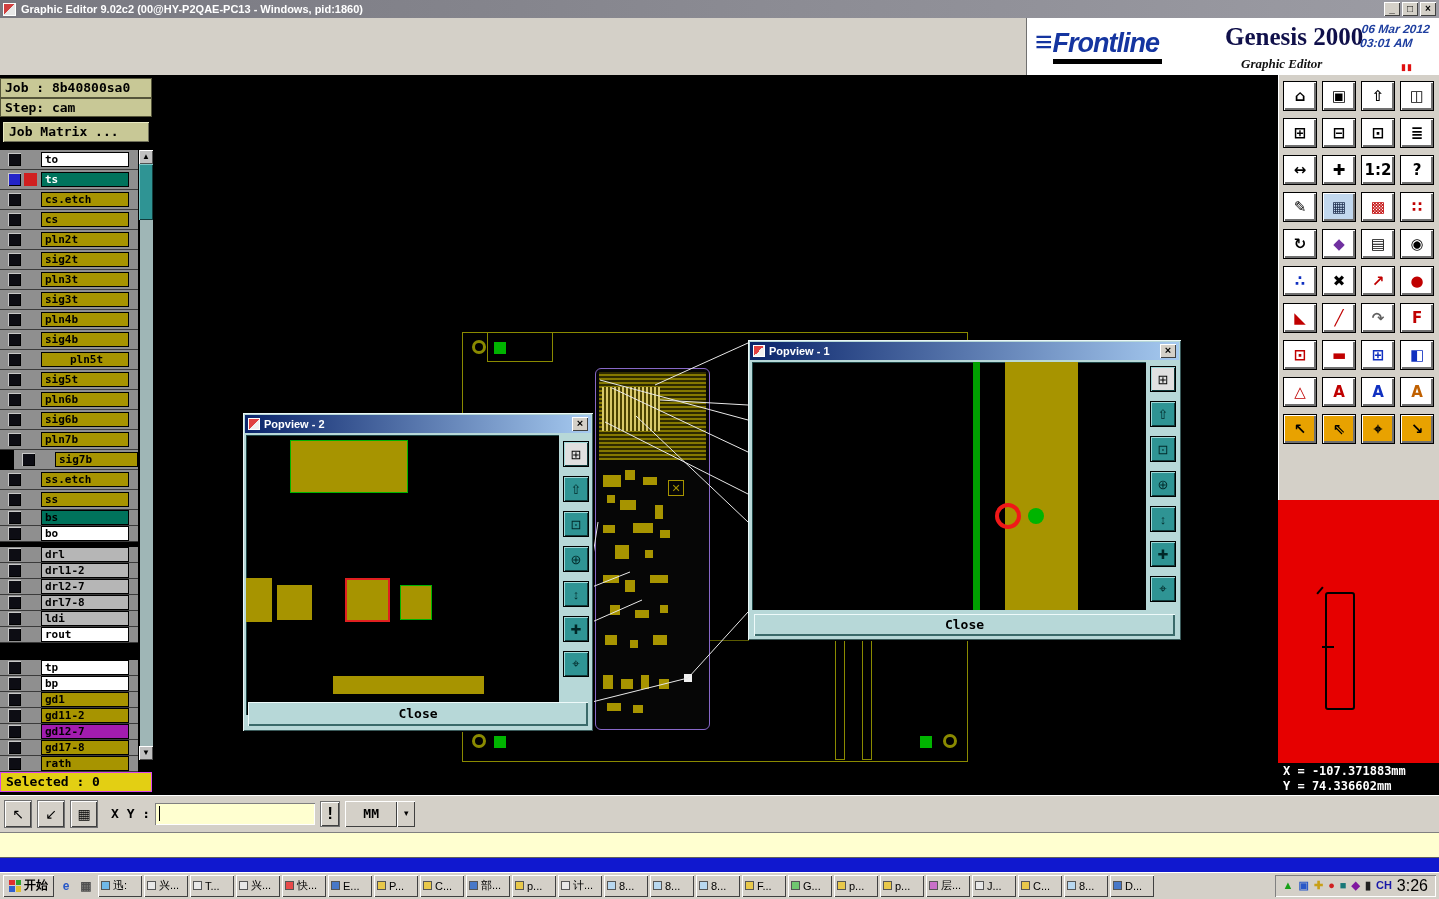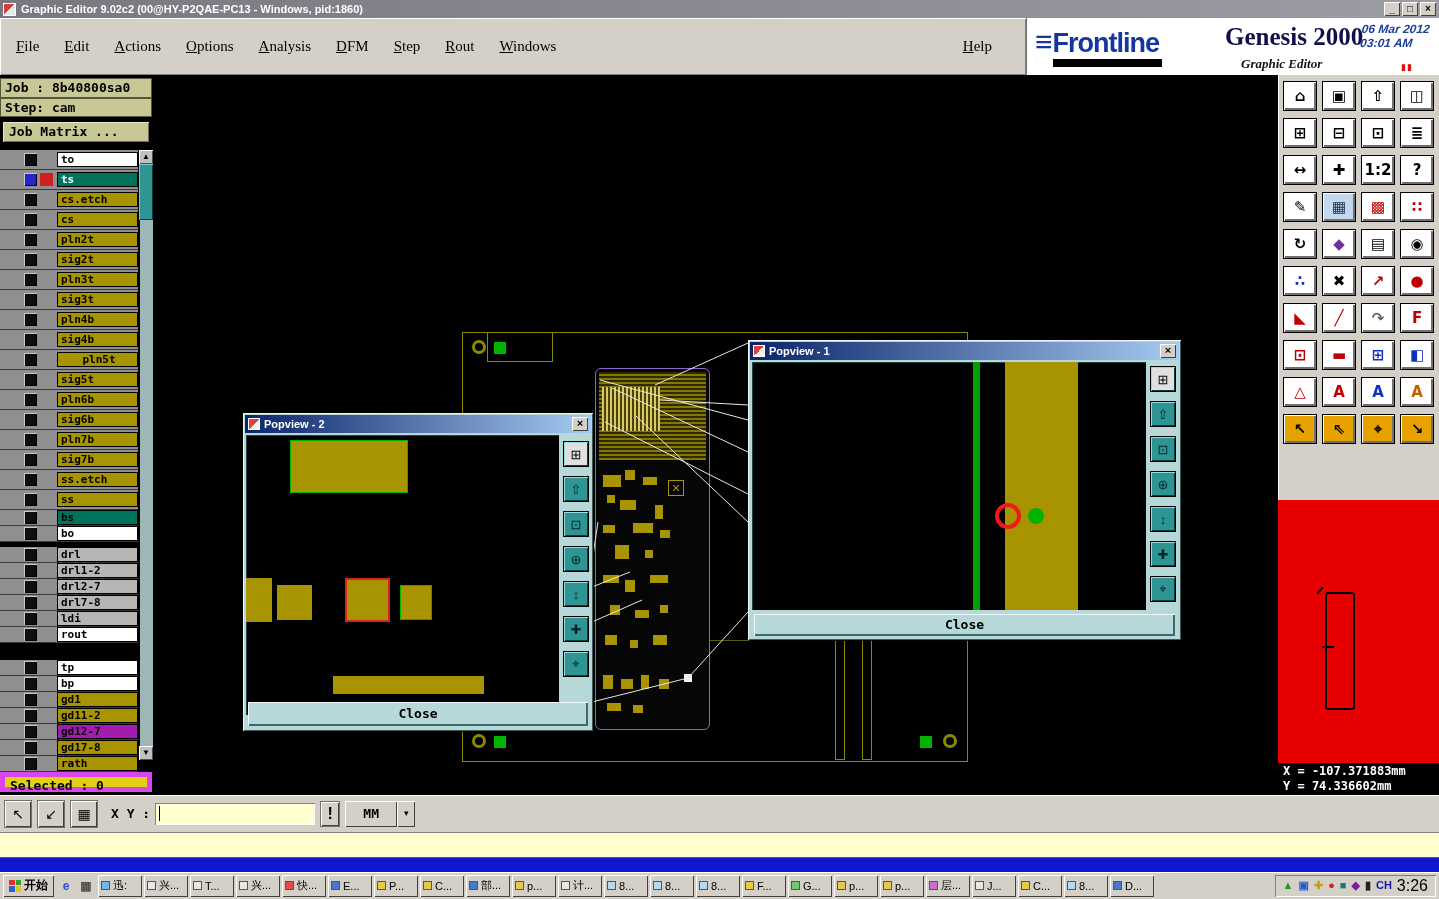--- a/index.html
+++ b/index.html
@@ -22,53 +22,53 @@
   .menurow { position:absolute; left:0; top:18px; width:1439px; height:57px; }
   .menubar { position:absolute; left:0; top:0; width:1026px; height:57px; background:#d4d0c8;
     box-shadow: inset 1px 1px 0 #fff, inset -1px -1px 0 #808080; display:flex; align-items:center; padding:0 16px; }
   .menu-items { display:flex; gap:25px; }
   .menu-item { font-family:"Liberation Serif",serif; font-size:15px; color:#000; white-space:nowrap; }
   .menu-item::first-letter { text-decoration:underline; }
   .menu-help { margin-left:auto; margin-right:18px; }
   .brand { position:absolute; left:1026px; top:0; width:413px; height:57px; background:#ffffff; border-left:1px solid #707070; }
   .fl-logo { position:absolute; left:8px; top:10px; display:flex; align-items:baseline; }
   .fl-bars { color:#1535a0; font-size:30px; font-weight:bold; line-height:24px; }
-  .fl-text { font-size:27px; font-weight:bold; color:#1535a0; letter-spacing:-1px;
-    border-bottom:8px solid #000000; padding-right:3px; }
+  .fl-text { font-size:27px; font-weight:bold; font-style:italic; color:#1535a0; letter-spacing:-1px;
+    border-bottom:5px solid #000000; padding-right:3px; }
   .gen-title { position:absolute; left:198px; top:5px; font-family:"Liberation Serif",serif; font-size:25px;
     font-weight:bold; color:#10104a; white-space:nowrap; }
   .gen-sub { position:absolute; left:214px; top:38px; font-family:"Liberation Serif",serif; font-style:italic;
     font-size:13px; font-weight:bold; color:#111; }
   .date-block { position:absolute; right:10px; top:4px; color:#2040a0; font-size:12px; font-weight:bold;
     font-style:italic; line-height:14px; transform:skewX(-6deg); text-align:left; }
   .rec { position:absolute; right:26px; bottom:3px; color:#e01010; font-size:9px; letter-spacing:1px; }
 
   
   .leftpanel { position:absolute; left:0; top:75px; width:155px; height:720px; background:#000; }
   .job-line { position:absolute; left:0; width:152px; background:#c8c896; border:1px solid #55553a;
     font:bold 13px "DejaVu Sans Mono",monospace; padding-left:4px; }
   .jl1 { top:3px; height:20px; line-height:18px; }
   .jl2 { top:23px; height:19px; line-height:17px; }
   .job-matrix { position:absolute; left:2px; top:46px; width:148px; height:22px; background:#c8c896;
     border:1px solid #000; box-shadow: inset 1px 1px 0 #e8e8c0, inset -1px -1px 0 #70705a;
     font:bold 13px "DejaVu Sans Mono",monospace; line-height:20px; padding-left:6px; }
   .layerlist { position:absolute; left:0; top:75px; width:138px; }
-  .layer-row { display:flex; align-items:center; background:#8f8f8f; border-bottom:1px solid #3a3a3a; padding-left:24px; }
+  .layer-row { display:flex; align-items:center; background:#8f8f8f; border-bottom:1px solid #3a3a3a; padding-left:8px; }
   .ind { width:13px; height:13px; flex:none; box-shadow: inset 1px 1px 0 #c8c8c8, inset -1px -1px 0 #000; margin-right:3px; }
   .ind2 { width:13px; height:13px; flex:none; margin-right:4px; background:transparent; }
   .lname { width:88px; height:15px; border:1px solid #000; font:bold 11px "DejaVu Sans Mono",monospace;
     line-height:13px; padding-left:3px; overflow:hidden; }
   .vscroll { position:absolute; left:139px; top:75px; width:14px; height:610px; background:#9fb6b6;
     box-shadow: inset 1px 0 0 #000; display:flex; flex-direction:column; }
   .sb-arrow { height:14px; background:#c0c0c0; font-size:8px; text-align:center; line-height:14px;
     box-shadow: inset 1px 1px 0 #fff, inset -1px -1px 0 #505050; color:#000; }
   .sb-thumb { height:56px; background:#2f9494; box-shadow: inset 1px 1px 0 #7fc7c7, inset -1px -1px 0 #123c3c; }
   .sb-arrow.down { margin-top:auto; }
   .selectedbar { position:absolute; left:0; top:697px; width:152px; height:20px; background:#e3cf13;
-    border:5px solid #d946ef; font:bold 13px "DejaVu Sans Mono",monospace; line-height:18px; padding-left:5px; }
+    border:1px solid #d946ef; font:bold 13px "DejaVu Sans Mono",monospace; line-height:18px; padding-left:5px; }
 
   
   .canvas { position:absolute; left:155px; top:75px; width:1123px; height:720px; background:#000; overflow:hidden; }
   .ring { position:absolute; width:14px; height:14px; border:3px solid #8a8a00; border-radius:50%; }
   .gsq { position:absolute; width:12px; height:12px; background:#00b400; }
   .pc { position:absolute; background:#a79400; }
 
   
   .popview { position:absolute; background:#b7d8d8; padding:2px;
     box-shadow: 1px 1px 0 #000, inset 1px 1px 0 #eaf6f6, inset -1px -1px 0 #3a5a5a; }
@@ -157,35 +157,20 @@
     <span class="app-icon"></span>
     <span class="title-text">Graphic Editor 9.02c2 (00@HY-P2QAE-PC13 - Windows, pid:1860)</span>
     <span class="tb-btns">
       <span class="tb-btn raised">_</span>
       <span class="tb-btn raised">□</span>
       <span class="tb-btn raised">×</span>
     </span>
   </div>
 
   <div class="menurow">
-    <div class="menubar">
-      <div class="menu-items">
-
-      <span class="menu-item">File</span>
-          <span class="menu-item">Edit</span>
-          <span class="menu-item">Actions</span>
-          <span class="menu-item">Options</span>
-          <span class="menu-item">Analysis</span>
-          <span class="menu-item">DFM</span>
-          <span class="menu-item">Step</span>
-          <span class="menu-item">Rout</span>
-          <span class="menu-item">Windows</span>
-        </div>
-      <span class="menu-item menu-help">Help</span>
-    </div>
     <div class="brand">
       <div class="fl-logo">
         <span class="fl-bars">≡</span>
         <span class="fl-text">Frontline</span>
       </div>
       <div class="gen-title">Genesis 2000</div>
       <div class="gen-sub">Graphic Editor</div>
       <div class="date-block">
         <div>06 Mar 2012</div>
         <div>03:01 AM</div>
@@ -283,21 +268,21 @@
           <span class="ind2"></span>
           <span class="lname" style="background: rgb(167, 148, 0); color: rgb(0, 0, 0);">sig6b</span>
         </div>
 
         <div class="layer-row" style="height: 20px;">
           <span class="ind" style="background: rgb(13, 13, 20);"></span>
           <span class="ind2"></span>
           <span class="lname" style="background: rgb(167, 148, 0); color: rgb(0, 0, 0);">pln7b</span>
         </div>
 
-        <div class="layer-row" style="height: 20px;">
+        <div class="layer-row" style="height: 20px; margin-left: 14px;">
           <span class="ind" style="background: rgb(13, 13, 20);"></span>
           <span class="ind2"></span>
           <span class="lname" style="background: rgb(167, 148, 0); color: rgb(0, 0, 0);">sig7b</span>
         </div>
 
         <div class="layer-row" style="height: 20px;">
           <span class="ind" style="background: rgb(13, 13, 20);"></span>
           <span class="ind2"></span>
           <span class="lname" style="background: rgb(167, 148, 0); color: rgb(0, 0, 0);">ss.etch</span>
         </div>

